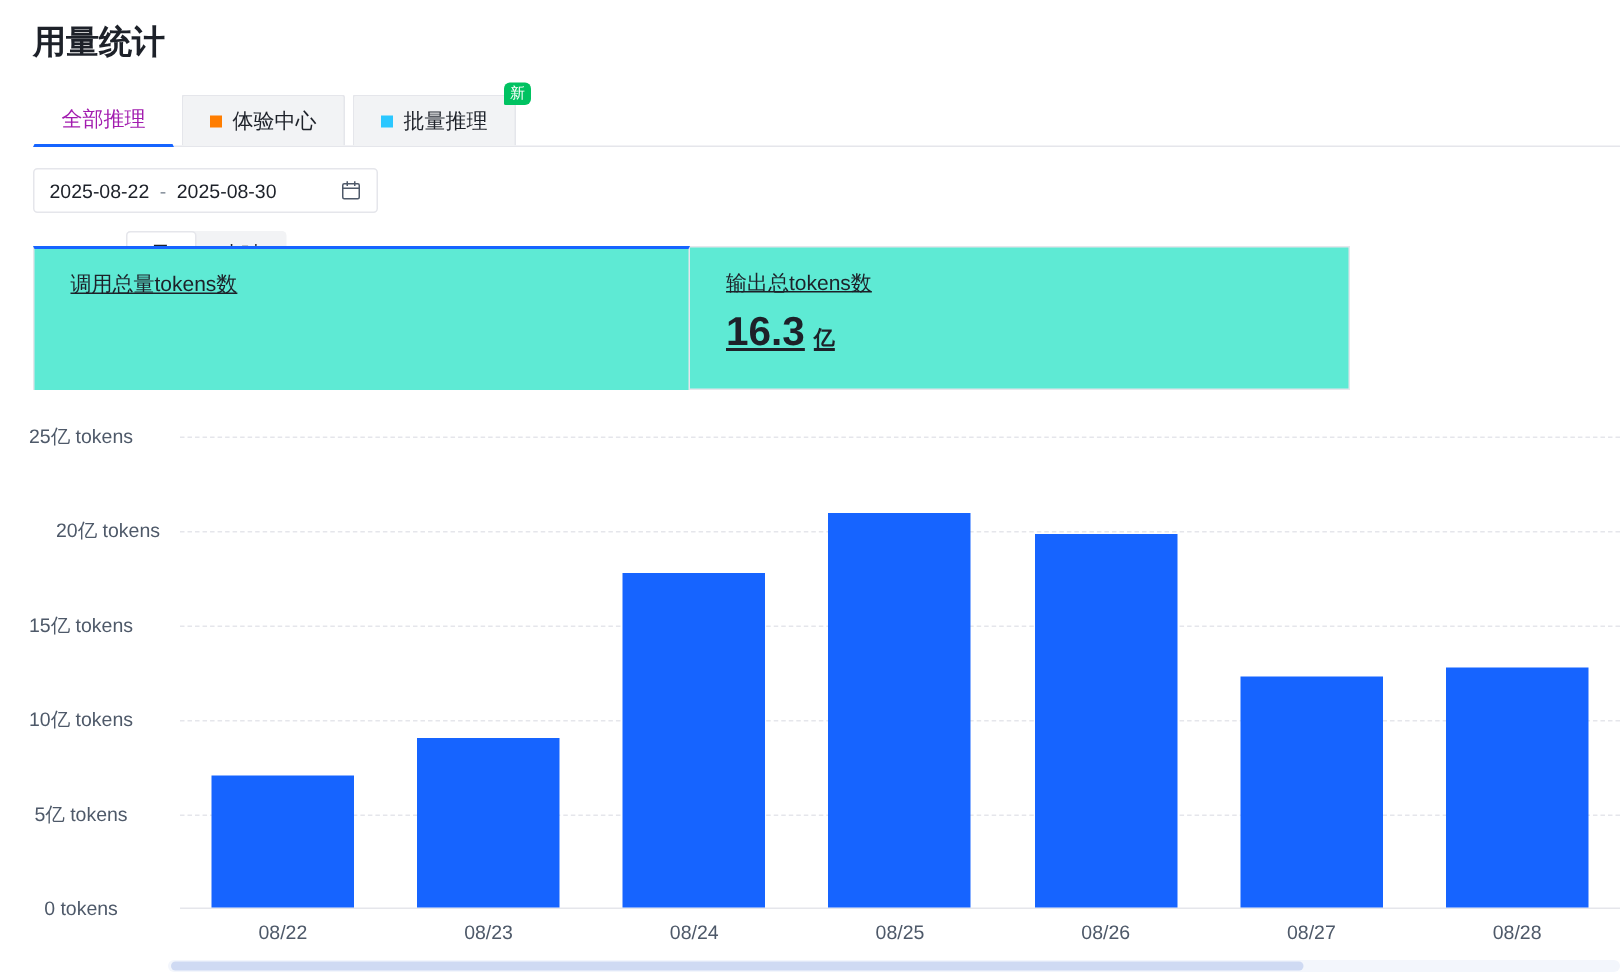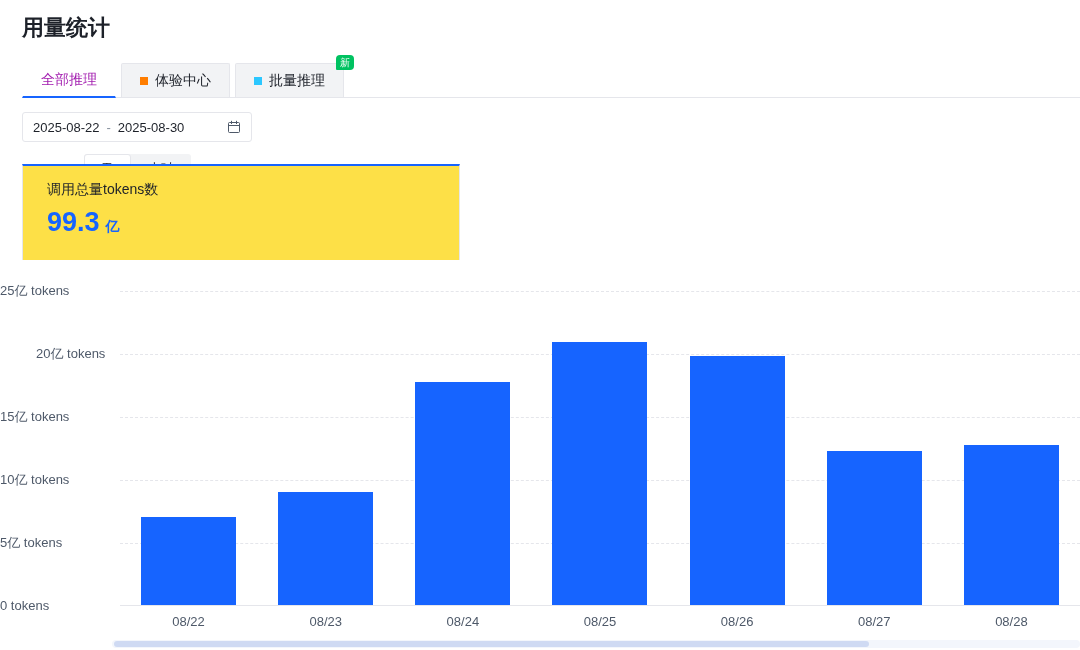--- a/index.html
+++ b/index.html
@@ -41,41 +41,41 @@
   .segmented { display:flex; background:#f2f3f5; border-radius:3px; }
   .seg-btn {
     height:30px; padding:0 16px; font-size:13px; border:1px solid transparent; background:transparent;
     color:#1d2129; cursor:pointer; border-radius:3px; font-family:inherit;
   }
   .seg-btn.active { background:#fff; border-color:#e5e6eb; }
 
   
   .stats { position:absolute; left:22px; top:164px; width:1058px; height:96px; display:flex; }
   .stat-card {
-    padding:15px 24px 0; background:#fde047; cursor:pointer;
-    border-top:1px solid #e5e6eb; border-bottom:1px solid #e5e6eb; border-right:1px solid #e5e6eb;
+    padding:15px 24px 0; background:#5eead4; cursor:pointer;
+    border-top:1px solid #e5e6eb; border-bottom:1px solid #e5e6eb; border-right:1px solid #e5e6eb;text-decoration:underline;
   }
   .stat-card:first-child { border-left:1px solid #e5e6eb; }
   .stat-card:nth-child(1) { width:438px; }
   .stat-card:nth-child(2) { width:440px; }
   .stat-card:nth-child(3) { flex:1; border-right:none; }
   .stat-card.active { border-top:2px solid #1664ff; border-bottom:none; }
   .stat-label { font-size:14px; color:#1d2129; }
   .stat-value { margin-top:8px; font-weight:700; font-size:27px; line-height:1.15; color:#1d2129; }
   .stat-card.active .stat-value { color:#1664ff; }
   .stat-unit { font-size:14px; margin-left:6px; font-weight:700; }
 
   
   .chart { position:absolute; left:0; top:275px; width:1080px; height:375px; }
   .plot { position:absolute; left:120px; top:16px; width:960px; height:315px; border-bottom:1px solid #e5e6eb; }
   .gridline { position:absolute; left:0; right:0; height:0; border-top:1px dashed #e5e6eb; }
   .bars { position:absolute; left:0; right:0; top:0; bottom:0; display:flex; align-items:flex-end; }
   .slot { flex:1; display:flex; justify-content:center; align-items:flex-end; height:100%; }
   .bar { width:95px; }
-  .ytick { position:absolute; left:0; width:108px; text-align:left; font-size:13px; color:#4e5969; line-height:14px; }
+  .ytick { position:absolute; left:0; width:108px; text-align:center; font-size:13px; color:#4e5969; line-height:14px; }
   .xlabels { position:absolute; left:120px; top:339px; width:960px; display:flex; }
   .xtick { flex:1; text-align:center; font-size:13px; color:#4e5969; }
   .scrollbar { position:absolute; left:112px; right:0; bottom:2px; height:8px; background:#f3f6fc; border-radius:4px; }
   .thumb { position:absolute; left:2px; top:1px; height:6px; width:78%; background:#cfdaf3; border-radius:3px; }
 </style>
 </head>
 <body>
 
 <div class="page">
 
@@ -112,21 +112,24 @@
     </div>
     <div class="segmented">
         <button class="seg-btn active">天</button>
         <button class="seg-btn">小时</button>
       </div>
   </div>
 
   <div class="stats">
       <div class="stat-card active">
         <div class="stat-label">调用总量tokens数</div>
-        <div class="stat-value"><span class="stat-num">99.3</span><span class="stat-unit">亿</span></div>
+      </div>
+      <div class="stat-card">
+        <div class="stat-label">输出总tokens数</div>
+        <div class="stat-value"><span class="stat-num">16.3</span><span class="stat-unit">亿</span></div>
       </div>
     </div>
 
   <div class="chart">
     <div class="plot">
       <div class="gridline" style="top: 252px;"></div>
         <div class="gridline" style="top: 189px;"></div>
         <div class="gridline" style="top: 126px;"></div>
         <div class="gridline" style="top: 63px;"></div>
         <div class="gridline" style="top: 0px;"></div>

